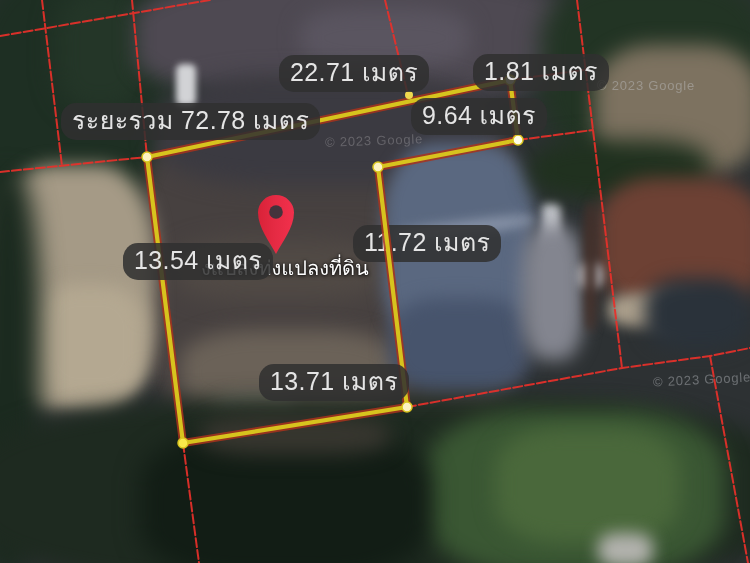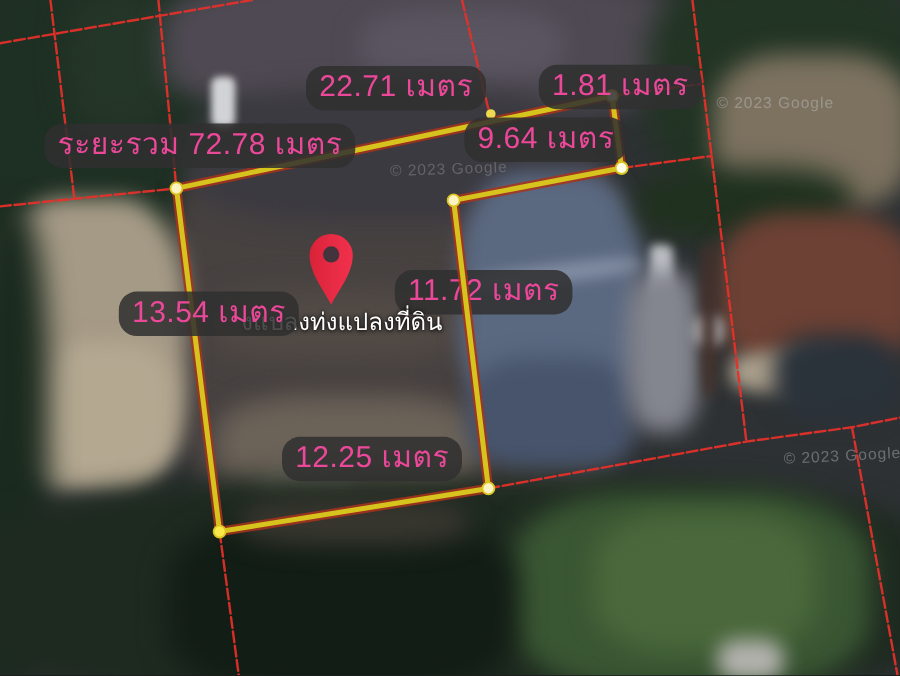--- a/index.html
+++ b/index.html
@@ -1,21 +1,21 @@
 <!DOCTYPE html>
 <html><head>
 <meta charset="utf-8">
 <style>
   html,body{margin:0;padding:0;background:#111;}
   .stage{position:relative;width:750px;height:563px;overflow:hidden;background:#2d3133;
          font-family:"Liberation Sans","DejaVu Sans",sans-serif;}
   .p{position:absolute;border-radius:35%;}
-  .ml{position:absolute;z-index:5;background:rgba(48,48,48,.86);color:#ec4899;
+  .ml{position:absolute;z-index:5;background:rgba(48,48,48,.86);color:#e5e5e5;
       font-size:25px;line-height:33px;padding:1px 11px 3px;border-radius:15px;
-      white-space:nowrap;letter-spacing:.4px;}
+      white-space:nowrap;letter-spacing:.4px;margin-left:24px;}
   .ml.under{z-index:2;}
   .wm{position:absolute;z-index:1;font-size:13px;letter-spacing:.8px;white-space:nowrap;
       color:rgba(200,202,208,.40);}
   .wm.dark{color:rgba(150,148,152,.45);}
   .pin-cap{position:absolute;z-index:4;color:#fff;font-size:20px;white-space:nowrap;
       text-shadow:0 1px 4px rgba(0,0,0,.95),0 0 2px rgba(0,0,0,.85);}
   svg.overlay{position:absolute;left:0;top:0;z-index:3;pointer-events:none;}
   svg.pin{position:absolute;z-index:6;pointer-events:none;}
 </style>
 </head>
@@ -85,21 +85,21 @@
       <circle cx="183" cy="443" r="5" fill="#f8e84a" stroke="#d9c51f" stroke-width="1.5"></circle>
       <circle cx="409" cy="95" r="4" fill="#f6e150" opacity="0.95"></circle>
     </g>
   </svg>
 
   <div class="ml" style="left:37px;top:103px">ระยะรวม 72.78 เมตร</div>
   <div class="ml" style="left:255px;top:55px">22.71 เมตร</div>
   <div class="ml" style="left:449px;top:54px">1.81 เมตร</div>
   <div class="ml" style="left:387px;top:98px">9.64 เมตร</div>
   <div class="ml under" style="left:329px;top:225px">11.72 เมตร</div>
-  <div class="ml" style="left:235px;top:364px">12.25 เมตร</div>
+  <div class="ml" style="left:235px;top:364px">13.71 เมตร</div>
   <div class="ml" style="left:99px;top:243px">13.54 เมตร</div>
 
   <div class="pin-cap" style="left:201px;top:252px">งแปลงท่งแปลงที่ดิน</div>
   <svg class="pin" style="left:253px;top:193px" width="46" height="62" viewBox="0 0 46 62">
     <defs>
       <linearGradient id="pg" x1="0" y1="0" x2="1" y2="0">
         <stop offset="0" stop-color="#d92238"></stop>
         <stop offset="0.5" stop-color="#e62b44"></stop>
         <stop offset="1" stop-color="#f2304c"></stop>
       </linearGradient>

